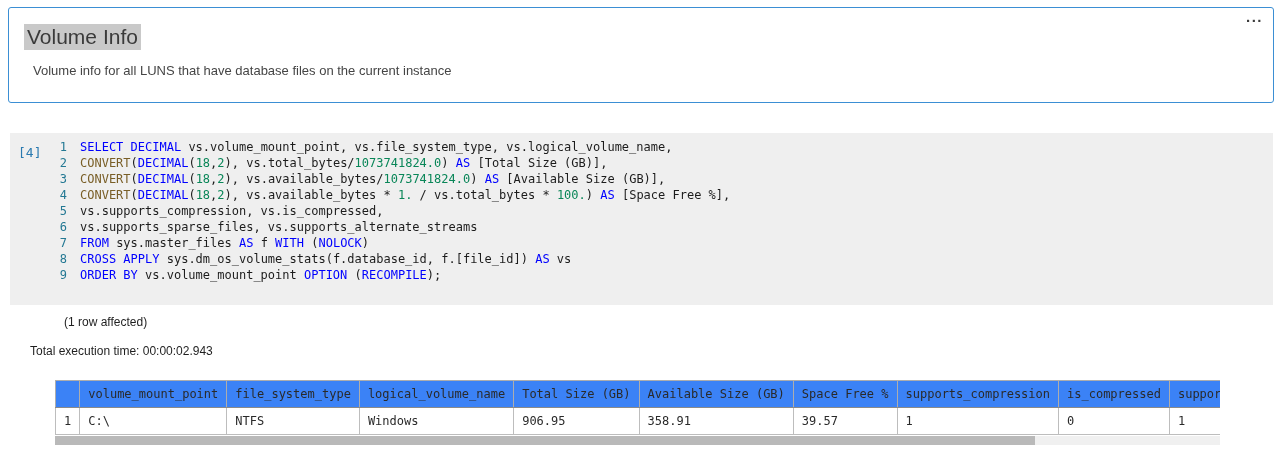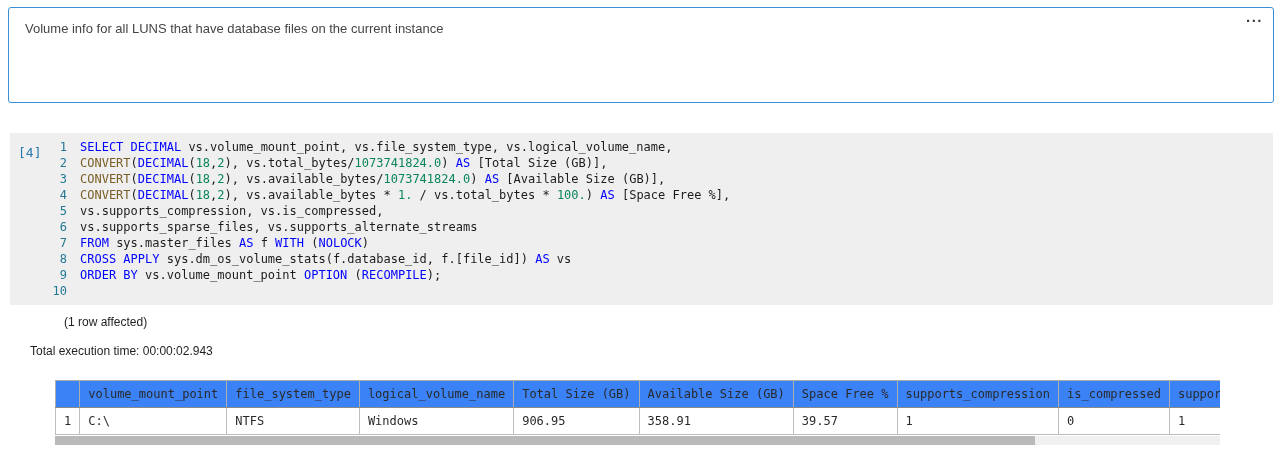--- a/index.html
+++ b/index.html
@@ -7,21 +7,21 @@
     font-family:"Liberation Sans", sans-serif; position:relative; overflow:hidden; }
 
   
   .text-card { position:absolute; left:8px; top:7px; width:1266px; height:96px;
     background:#ffffff; border:1.5px solid var(--card-border,#3b8fd4); border-radius:3px; }
   .more-btn { position:absolute; top:2px; right:10px; font-size:15px; font-weight:bold;
     letter-spacing:1.5px; color:#3c3c3c; cursor:pointer; line-height:14px; }
   .card-title-wrap { margin:16px 0 0 15px; }
   .card-title { display:inline-block; font-size:21px; color:#3a3a3a;
     background:#c9c9c9; padding:1px 3px; }
-  .card-desc { margin:13px 0 0 16px; font-size:13px; color:#454545; }
+  .card-desc { margin:13px 0 0 24px; font-size:13px; color:#454545; }
 
   
   .code-cell { position:absolute; left:10px; top:133px; width:1263px; height:172px;
     background:var(--cell-background,#efefef); }
   .exec-count { position:absolute; left:8px; top:12px;
     font-family:"DejaVu Sans Mono", monospace; font-size:13px;
     color:var(--execution-count,#2a7ab0); }
   .code-lines { position:absolute; left:0; top:6px;
     font-family:"DejaVu Sans Mono", monospace; font-size:12px; line-height:16px; }
   .code-line { white-space:pre; }
@@ -50,36 +50,38 @@
   
   .hscroll-track { position:absolute; left:55px; top:436px; width:1165px; height:9px;
     background:#f0f0f0; }
   .hscroll-thumb { width:980px; height:9px; background:#b9b9b9; cursor:pointer; }
 </style>
 </head>
 <body>
 
 <div class="text-card">
   <div class="more-btn">...</div>
+  <div class="card-title-wrap">
+    <span class="card-title">Volume Info</span>
+  </div>
   <div class="card-desc">Volume info for all LUNS that have database files on the current instance</div>
 </div>
 
 <div class="code-cell">
   <div class="exec-count">[4]</div>
   <div class="code-lines">
       <div class="code-line"><span class="line-num">1</span><span class="tok-kw">SELECT DECIMAL</span><span class="tok-pl"> vs.volume_mount_point, vs.file_system_type, vs.logical_volume_name,</span></div>
       <div class="code-line"><span class="line-num">2</span><span class="tok-fn">CONVERT</span><span class="tok-pl">(</span><span class="tok-kw">DECIMAL</span><span class="tok-pl">(</span><span class="tok-num">18</span><span class="tok-pl">,</span><span class="tok-num">2</span><span class="tok-pl">), vs.total_bytes/</span><span class="tok-num">1073741824.0</span><span class="tok-pl">) </span><span class="tok-kw">AS</span><span class="tok-pl"> [Total Size (GB)],</span></div>
       <div class="code-line"><span class="line-num">3</span><span class="tok-fn">CONVERT</span><span class="tok-pl">(</span><span class="tok-kw">DECIMAL</span><span class="tok-pl">(</span><span class="tok-num">18</span><span class="tok-pl">,</span><span class="tok-num">2</span><span class="tok-pl">), vs.available_bytes/</span><span class="tok-num">1073741824.0</span><span class="tok-pl">) </span><span class="tok-kw">AS</span><span class="tok-pl"> [Available Size (GB)],</span></div>
       <div class="code-line"><span class="line-num">4</span><span class="tok-fn">CONVERT</span><span class="tok-pl">(</span><span class="tok-kw">DECIMAL</span><span class="tok-pl">(</span><span class="tok-num">18</span><span class="tok-pl">,</span><span class="tok-num">2</span><span class="tok-pl">), vs.available_bytes * </span><span class="tok-num">1.</span><span class="tok-pl"> / vs.total_bytes * </span><span class="tok-num">100.</span><span class="tok-pl">) </span><span class="tok-kw">AS</span><span class="tok-pl"> [Space Free %],</span></div>
       <div class="code-line"><span class="line-num">5</span><span class="tok-pl">vs.supports_compression, vs.is_compressed,</span></div>
       <div class="code-line"><span class="line-num">6</span><span class="tok-pl">vs.supports_sparse_files, vs.supports_alternate_streams</span></div>
       <div class="code-line"><span class="line-num">7</span><span class="tok-kw">FROM</span><span class="tok-pl"> sys.master_files </span><span class="tok-kw">AS</span><span class="tok-pl"> f </span><span class="tok-kw">WITH</span><span class="tok-pl"> (</span><span class="tok-kw">NOLOCK</span><span class="tok-pl">)</span></div>
       <div class="code-line"><span class="line-num">8</span><span class="tok-kw">CROSS APPLY</span><span class="tok-pl"> sys.dm_os_volume_stats(f.database_id, f.[file_id]) </span><span class="tok-kw">AS</span><span class="tok-pl"> vs</span></div>
       <div class="code-line"><span class="line-num">9</span><span class="tok-kw">ORDER BY</span><span class="tok-pl"> vs.volume_mount_point </span><span class="tok-kw">OPTION</span><span class="tok-pl"> (</span><span class="tok-kw">RECOMPILE</span><span class="tok-pl">);</span></div>
-      <div class="code-line"><span class="line-num">10</span></div>
     </div>
 </div>
 
 <div class="msg-rows">(1 row affected)</div>
 <div class="msg-time">Total execution time: 00:00:02.943</div>
 
 <div class="results-wrap">
   <table class="results-table">
     <colgroup>
         <col style="width: 26px;">

